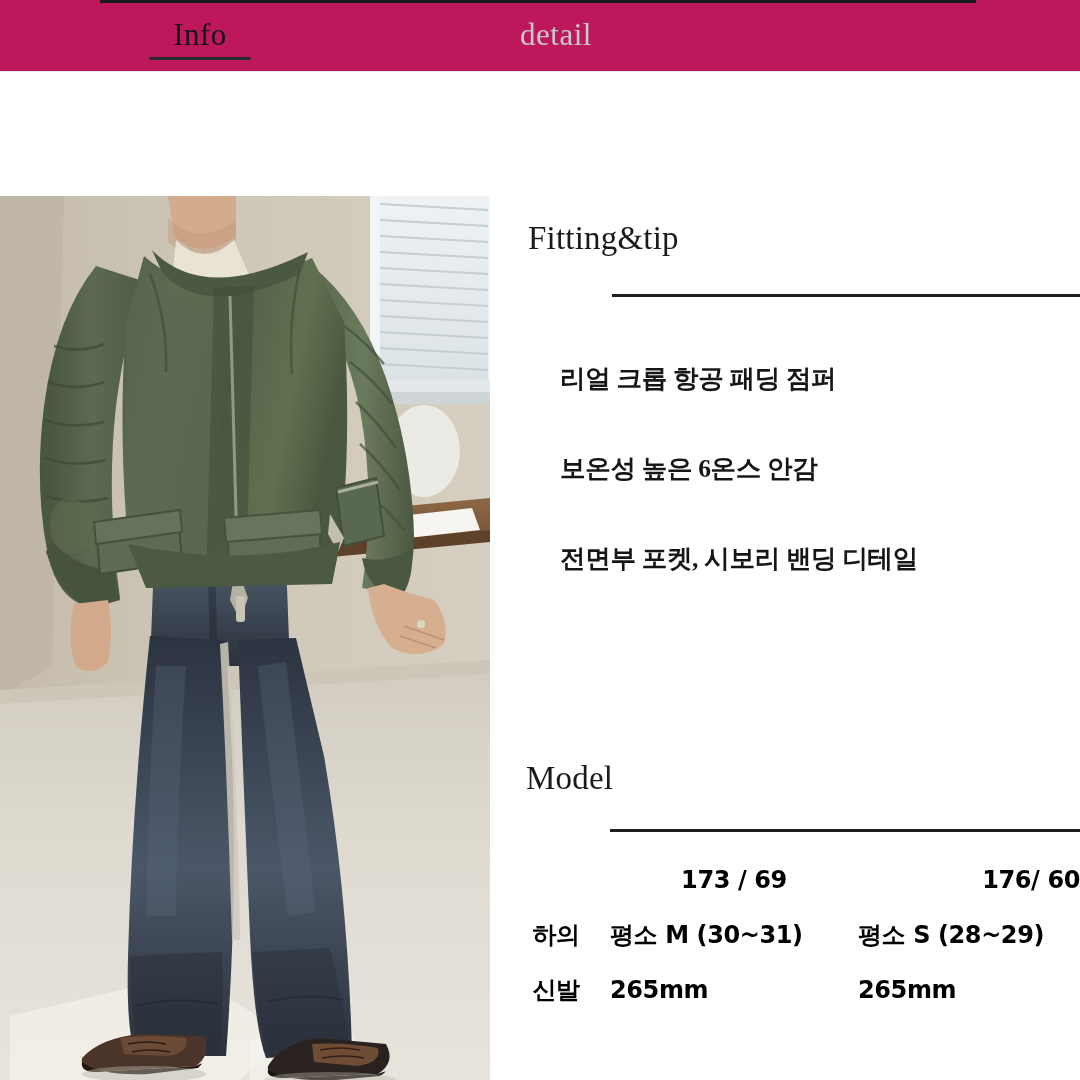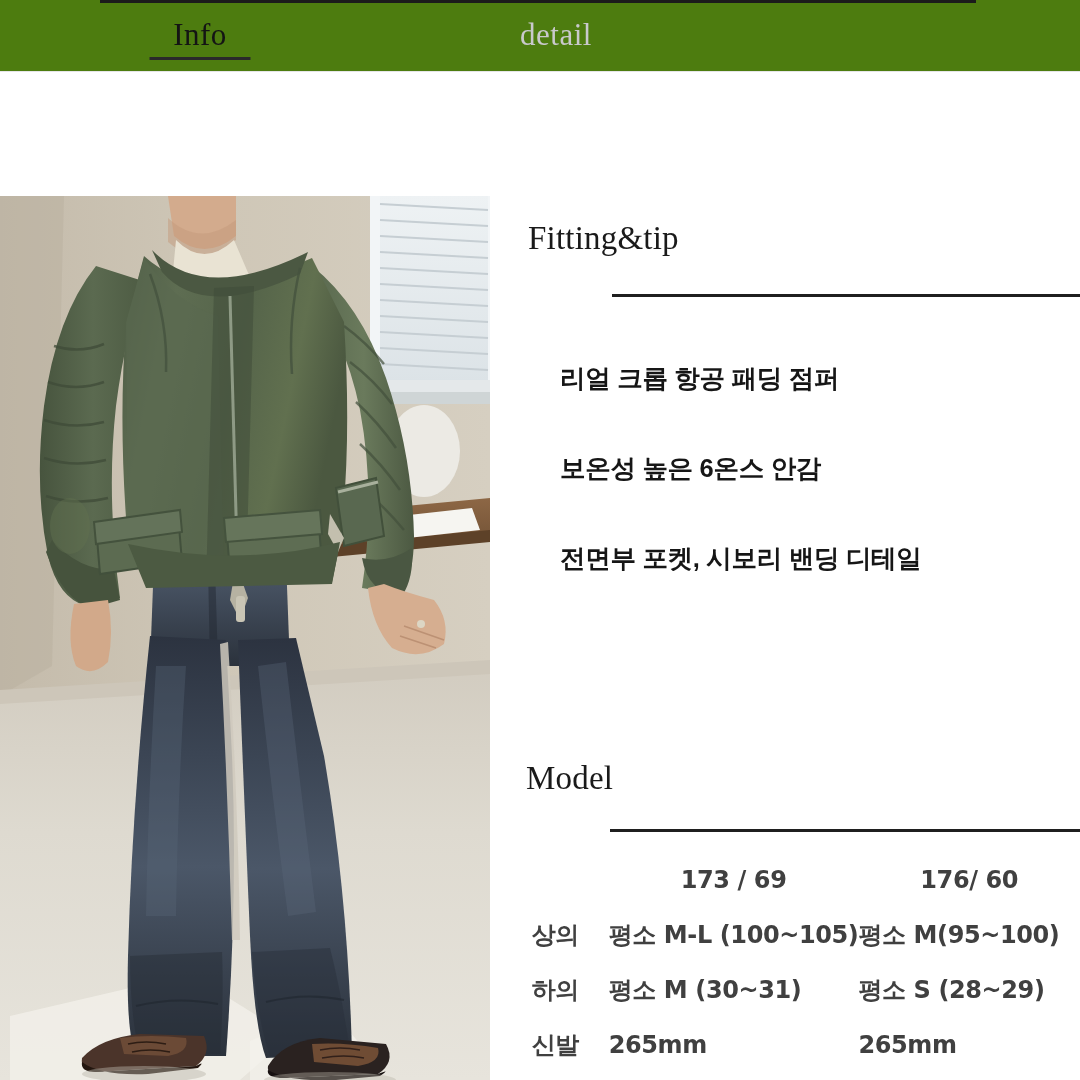--- a/index.html
+++ b/index.html
@@ -16,21 +16,21 @@
     position: relative;
   }
 
   
   .tabbar {
     position: absolute;
     left: 0;
     top: 0;
     width: 1080px;
     height: 72px;
-    background: #4d7c0f;
+    background: #be185d;
     border-bottom: 1px solid #e6e6e8;
     box-sizing: border-box;
   }
   .tabbar-topline {
     position: absolute;
     left: 100px;
     top: 0;
     width: 876px;
     height: 3px;
     background: #1b1b1b;
@@ -134,21 +134,21 @@
   .fitting-list {
     position: absolute;
     left: 70px;
     top: 294px;
     width: 520px;
     margin: 0;
     padding: 0;
     list-style: none;
   }
   .fitting-item {
-    font-family: Liberation Sans, sans-serif;
+    font-family: Liberation Serif, serif;
     font-size: 25.5px;
     font-weight: 600;
     color: #161616;
     line-height: 1;
     height: 45px;
     margin-bottom: 45px;
     letter-spacing: -0.3px;
     white-space: nowrap;
   }
 
@@ -160,33 +160,33 @@
     width: 578px;
     border-collapse: collapse;
   }
   .model-table td,
   .model-table th {
     padding: 0;
     border: none;
     font-family: "DejaVu Sans", "Liberation Sans", sans-serif;
     font-size: 24px;
     font-weight: 600;
-    color: #404040;
+    color: #000000;
     letter-spacing: -0.4px;
     height: 55px;
     vertical-align: middle;
     white-space: nowrap;
   }
   .col-label { width: 108px; text-align: center; }
   .col-a     { width: 248px; text-align: left; padding-left: 18px; }
   .col-b     { width: 222px; text-align: left; padding-left: 14px; }
 
   .model-table thead th.col-label { text-align: center; }
   .model-table thead th.col-a { text-align: center; padding-left: 0; }
-  .model-table thead th.col-b { text-align: center; padding-left: 0; }
+  .model-table thead th.col-b { text-align: right; padding-left: 0; }
 </style>
 </head>
 <body>
 
 <div class="tabbar">
   <div class="tabbar-topline"></div>
   <div class="tabs">
 
     <div class="tab tab-info active">
       <span class="tab-label">Info</span>
@@ -425,25 +425,20 @@
     <table class="model-table">
       <thead>
         <tr>
           <th class="col-label"></th>
           <th class="col-a">173 / 69</th>
           <th class="col-b">176/ 60</th>
         </tr>
       </thead>
       <tbody>
         <tr>
-          <td class="col-label">상의</td>
-          <td class="col-a">평소 M-L (100~105)</td>
-          <td class="col-b">평소 M(95~100)</td>
-        </tr>
-        <tr>
           <td class="col-label">하의</td>
           <td class="col-a">평소 M (30~31)</td>
           <td class="col-b">평소 S (28~29)</td>
         </tr>
         <tr>
           <td class="col-label">신발</td>
           <td class="col-a">265mm</td>
           <td class="col-b">265mm</td>
         </tr>
       </tbody>

